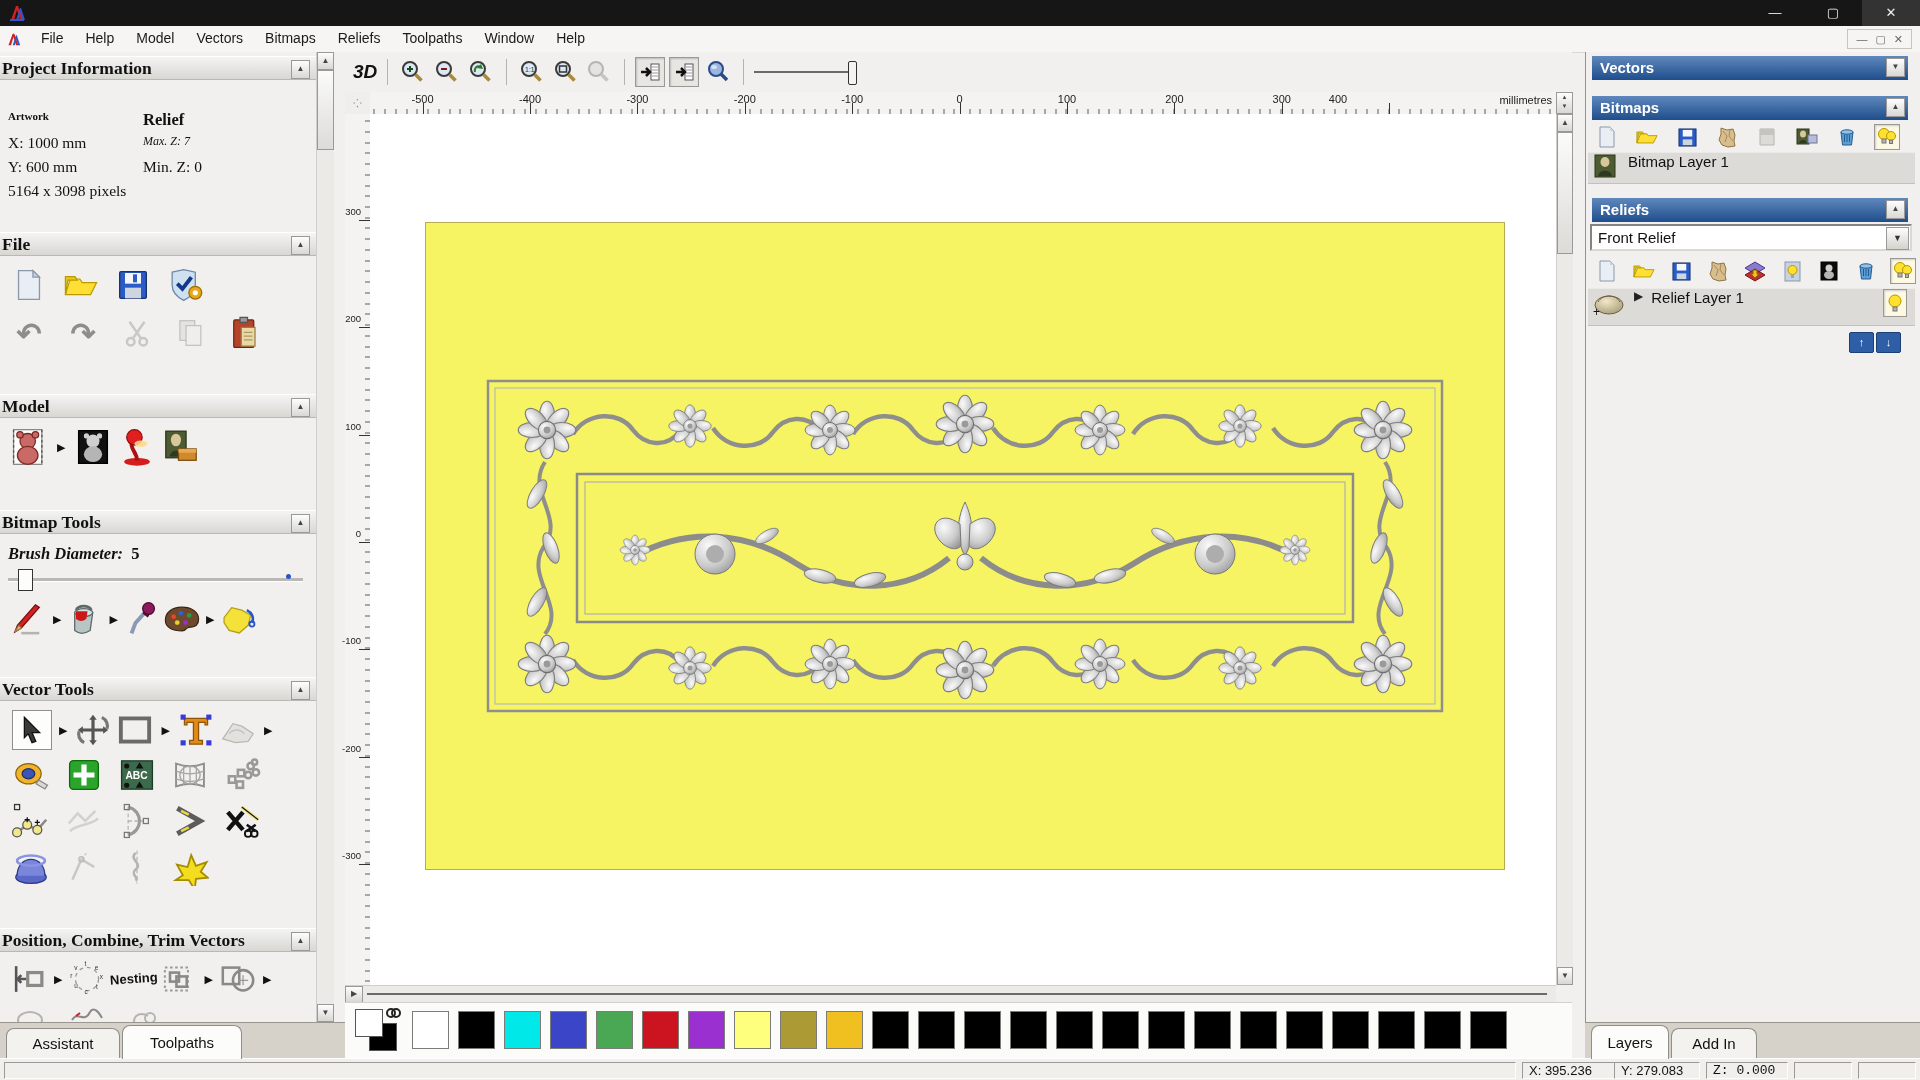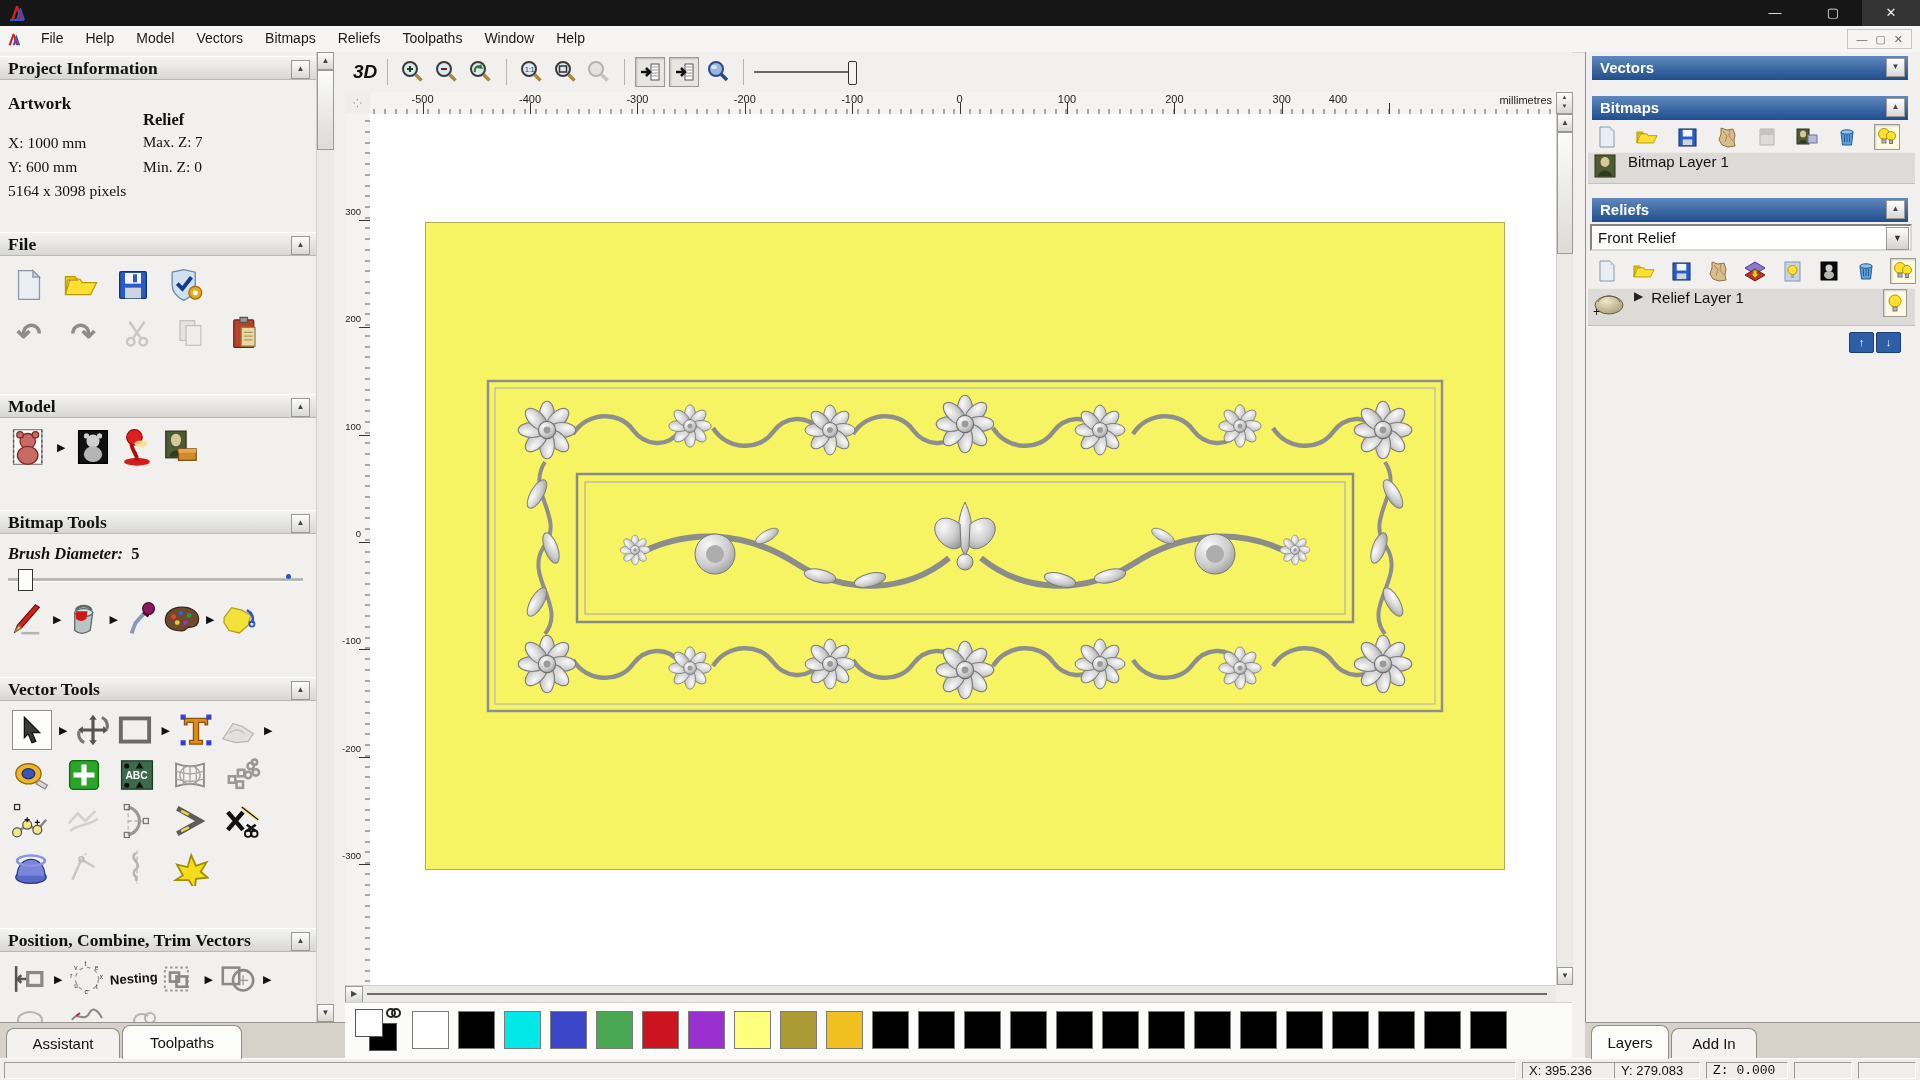--- a/index.html
+++ b/index.html
@@ -12,21 +12,21 @@
   .wbtn{position:absolute;top:0;width:58px;height:26px;text-align:center;line-height:26px;color:#eee;font-size:13px;}
   #btn-close{background:#333;}
   #menubar{left:0;top:26px;width:1920px;height:26px;background:#f6f5f3;border-bottom:1px solid #d8d7d4;}
   .menuitem{display:inline-block;padding:0 11px;line-height:25px;font-size:14px;color:#1a1a1a;}
   #mdi-ctrls{position:absolute;right:8px;top:3px;border:1px solid #c6c5c2;padding:0 4px;color:#666;font-size:11px;line-height:18px;}
   #mdi-ctrls span{padding:0 4px;}
   
   #leftpanel{left:0;top:52px;width:345px;height:970px;background:#f1f0ee;overflow:hidden;border-right:1px solid #b7b6b2;}
   .sechdr{position:absolute;left:0;width:316px;height:24px;background:linear-gradient(#f4f4f3,#d8d7d3);
           border-top:1px solid #ffffff;border-bottom:1px solid #b9b8b4;
-          font-family:"Liberation Serif",serif;font-weight:bold;font-size:17.5px;line-height:23px;padding-left:8px;box-sizing:border-box;}
+          font-family:"Liberation Serif",serif;font-weight:bold;font-size:17.5px;line-height:23px;padding-left:2px;box-sizing:border-box;}
   .collbtn{position:absolute;right:6px;top:3px;width:17px;height:17px;background:linear-gradient(#fdfdfd,#d9d8d5);
            border:1px solid #9a9995;font-size:8px;line-height:15px;text-align:center;color:#444;}
   .serif{font-family:"Liberation Serif",serif;}
   .irow{position:absolute;display:flex;align-items:center;}
   .fly{color:#111;font-size:11px;margin:0 3px;}
   .toolbtn{width:38px;height:38px;display:flex;align-items:center;justify-content:center;}
   .toolbtn.active{background:#fdfdfc;border:1px solid #8f8e8a;box-shadow:1px 1px 0 #fff inset;}
   
   #brushtrack{position:absolute;left:8px;width:295px;height:3px;background:#b9b8b4;border-bottom:1px solid #fff;}
   #brushhandle{position:absolute;left:10px;top:-9px;width:13px;height:20px;background:#fdfdfc;border:1.5px solid #333;}
@@ -114,24 +114,24 @@
       <span>—</span><span>▢</span><span>✕</span>
     </div>
   </div>
 
   <div id="leftpanel" class="abs">
 
     <div class="sechdr" style="top:4px;">
       <span>Project Information</span>
       <span class="collbtn">▲</span>
     </div>
-    <div class="abs serif" style="left:8px;top:42px;font-weight:bold;font-size:17px;">Artwork</div>
+    <div class="abs serif" style="left:8px;top:58px;font-weight:bold;font-size:11px;">Artwork</div>
     <div class="abs serif" style="left:143px;top:58px;font-weight:bold;font-size:16.5px;">Relief</div>
     <div class="abs serif" style="left:8px;top:82px;font-size:15.5px;">X: 1000 mm</div>
-    <div class="abs serif" style="left:143px;top:82px;font-size:15px;">Max. Z: 7</div>
+    <div class="abs serif" style="left:143px;top:82px;font-size:12px;font-style:italic;">Max. Z: 7</div>
     <div class="abs serif" style="left:8px;top:106px;font-size:15.5px;">Y: 600 mm</div>
     <div class="abs serif" style="left:143px;top:106px;font-size:15.5px;">Min. Z: 0</div>
     <div class="abs serif" style="left:8px;top:130px;font-size:15.5px;">5164 x 3098 pixels</div>
 
     <div class="sechdr" style="top:180px;">
       <span>File</span>
       <span class="collbtn">▲</span>
     </div>
     <div class="irow" style="left:10px;top:214px;gap:14px;">
       <div class="toolbtn">

